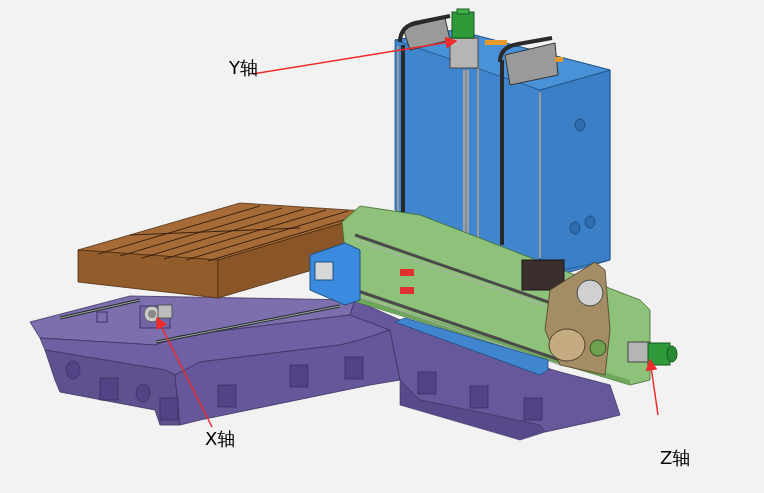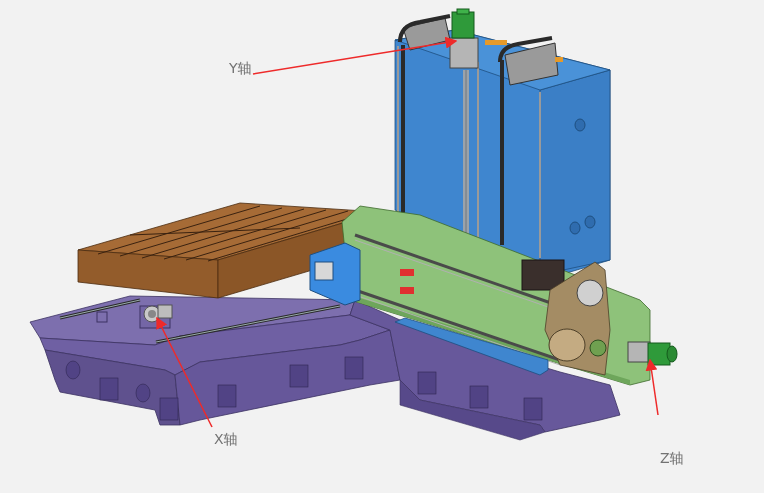--- a/index.html
+++ b/index.html
@@ -1,18 +1,18 @@
 <!DOCTYPE html>
 <html><head>
 <meta charset="utf-8">
 <style>
   html,body{margin:0;padding:0;}
   body{width:764px;height:493px;background:#f2f2f2;overflow:hidden;position:relative;font-family:"DejaVu Sans",sans-serif;}
   #stage{position:absolute;left:0;top:0;width:764px;height:493px;}
-  .label{position:absolute;color:#737373;font-size:14px;line-height:16px;white-space:nowrap;}
+  .label{position:absolute;color:#000000;font-size:18px;line-height:16px;white-space:nowrap;}
 </style>
 </head>
 <body>
 
 <div id="stage">
 <svg width="764" height="493" viewBox="0 0 764 493">
   <defs>
     <marker id="arr" markerWidth="8" markerHeight="8" refX="7" refY="4" orient="auto">
       <path d="M0,0 L8,4 L0,8 Z" fill="#ee2a2a"></path>
     </marker>
@@ -148,15 +148,15 @@
   </g>
 
   <g>
     <line x1="253" y1="74" x2="456" y2="41" stroke="#ee2a2a" stroke-width="1.5" marker-end="url(#arr)"></line>
     <line x1="212" y1="427" x2="157" y2="318" stroke="#ee2a2a" stroke-width="1.5" marker-end="url(#arr)"></line>
     <line x1="658" y1="415" x2="650" y2="360" stroke="#ee2a2a" stroke-width="1.5" marker-end="url(#arr)"></line>
   </g>
 </svg>
 
 <div class="label" style="left:229px;top:60px;">Y轴</div>
-<div class="label" style="left:214px;top:431px;">X轴</div>
+<div class="label" style="left:205px;top:431px;">X轴</div>
 <div class="label" style="left:660px;top:426px;margin-top:24px;">Z轴</div>
 </div>
 
 </body></html>

